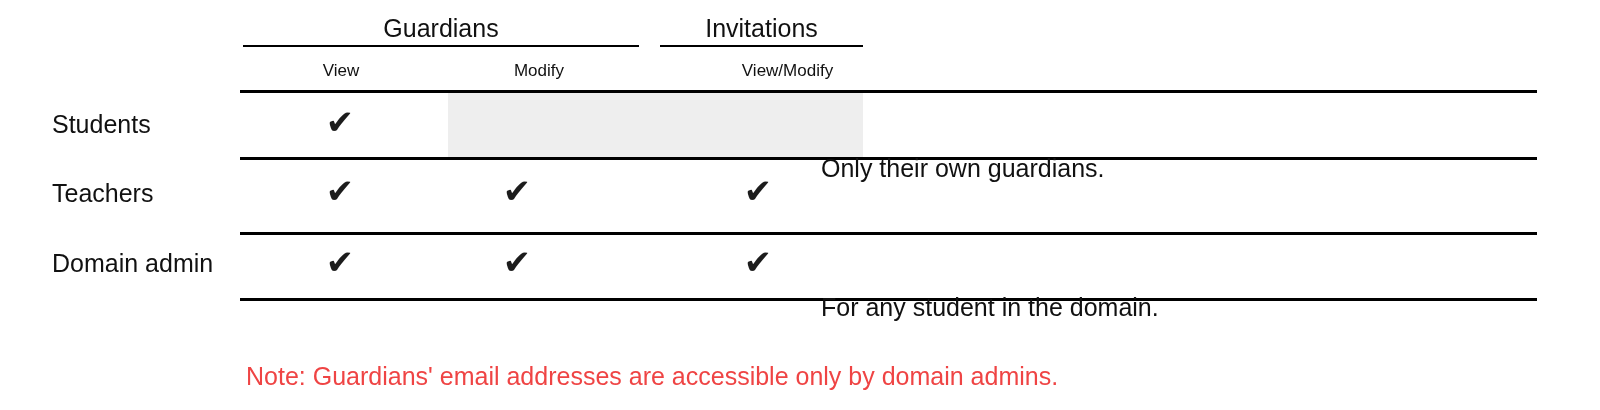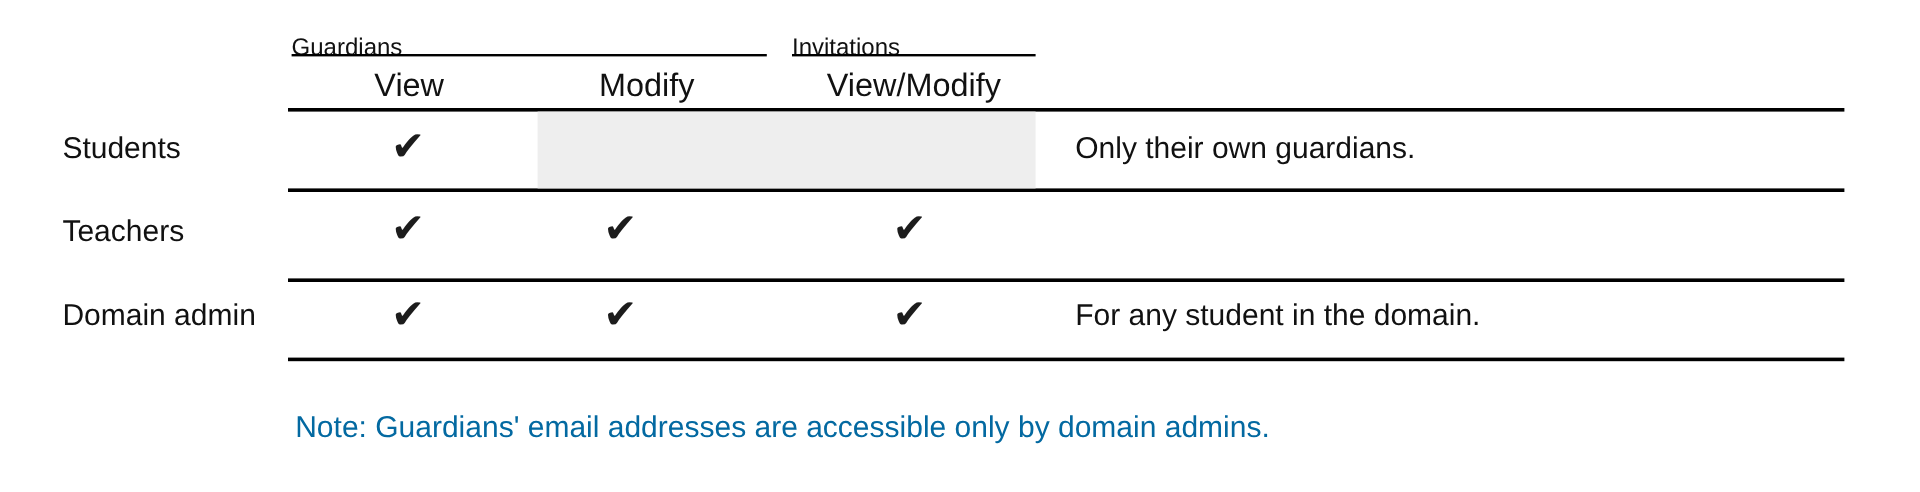--- a/index.html
+++ b/index.html
@@ -25,23 +25,23 @@
   
   .group-header {
     position: absolute;
     top: 12px;
     left: 0;
     width: 1600px;
     height: 36px;
   }
   .group-title {
     position: absolute;
-    top: 12px;
-    text-align: left;
-    font-size: 20px;
+    top: 0;
+    text-align: center;
+    font-size: 25px;
     line-height: 32px;
     color: #111111;
     white-space: nowrap;
   }
   .group-title.guardians { left: 243px; width: 396px; }
   .group-title.invitations { left: 660px; width: 203px; }
 
   .group-rule {
     position: absolute;
     top: 45px;
@@ -49,28 +49,28 @@
     border-top: 2px solid #000000;
   }
   .group-rule.guardians { left: 243px; width: 396px; }
   .group-rule.invitations { left: 660px; width: 203px; }
 
   
   .col-header {
     position: absolute;
     top: 56px;
     text-align: center;
-    font-size: 27px;
+    font-size: 17px;
     line-height: 30px;
     color: #111111;
     white-space: nowrap;
   }
   .col-header.c0 { left: 243px; width: 196px; }
   .col-header.c1 { left: 439px; width: 200px; text-align: center; }
-  .col-header.c2 { left: 660px; width: 203px; }
+  .col-header.c2 { left: 686px; width: 203px; }
 
   
   .rule {
     position: absolute;
     left: 240px;
     width: 1297px;
     height: 0;
     border-top: 3px solid #000000;
   }
   .rule.r0 { top: 90px; }
@@ -123,38 +123,39 @@
   .mark.m0 { left: 310px; }
   .mark.m1 { left: 487px; }
   .mark.m2 { left: 728px; }
   .row.students .mark { top: 10px; }
   .row.teachers .mark { top: 12px; }
   .row.admin    .mark { top: 8px; }
   .mark.empty { color: transparent; }
 
   .row-desc {
     position: absolute;
-    left: 896px;
+    left: 821px;
     width: 660px;
     font-size: 25px;
     line-height: 32px;
     color: #111111;
+    margin-top: 44px;
   }
   .row.students .row-desc { top: 15px; }
   .row.teachers .row-desc { top: 3px; }
   .row.admin    .row-desc { top: 12px; }
 
   
   .note {
     position: absolute;
     left: 246px;
-    top: 340px;
+    top: 360px;
     font-size: 25px;
     line-height: 32px;
-    color: #0369a1;
+    color: #ef4444;
     white-space: nowrap;
   }
 </style>
 </head>
 <body>
 
 <div class="sheet">
 
   <div class="group-header">
     <div class="group-title guardians">Guardians</div>

